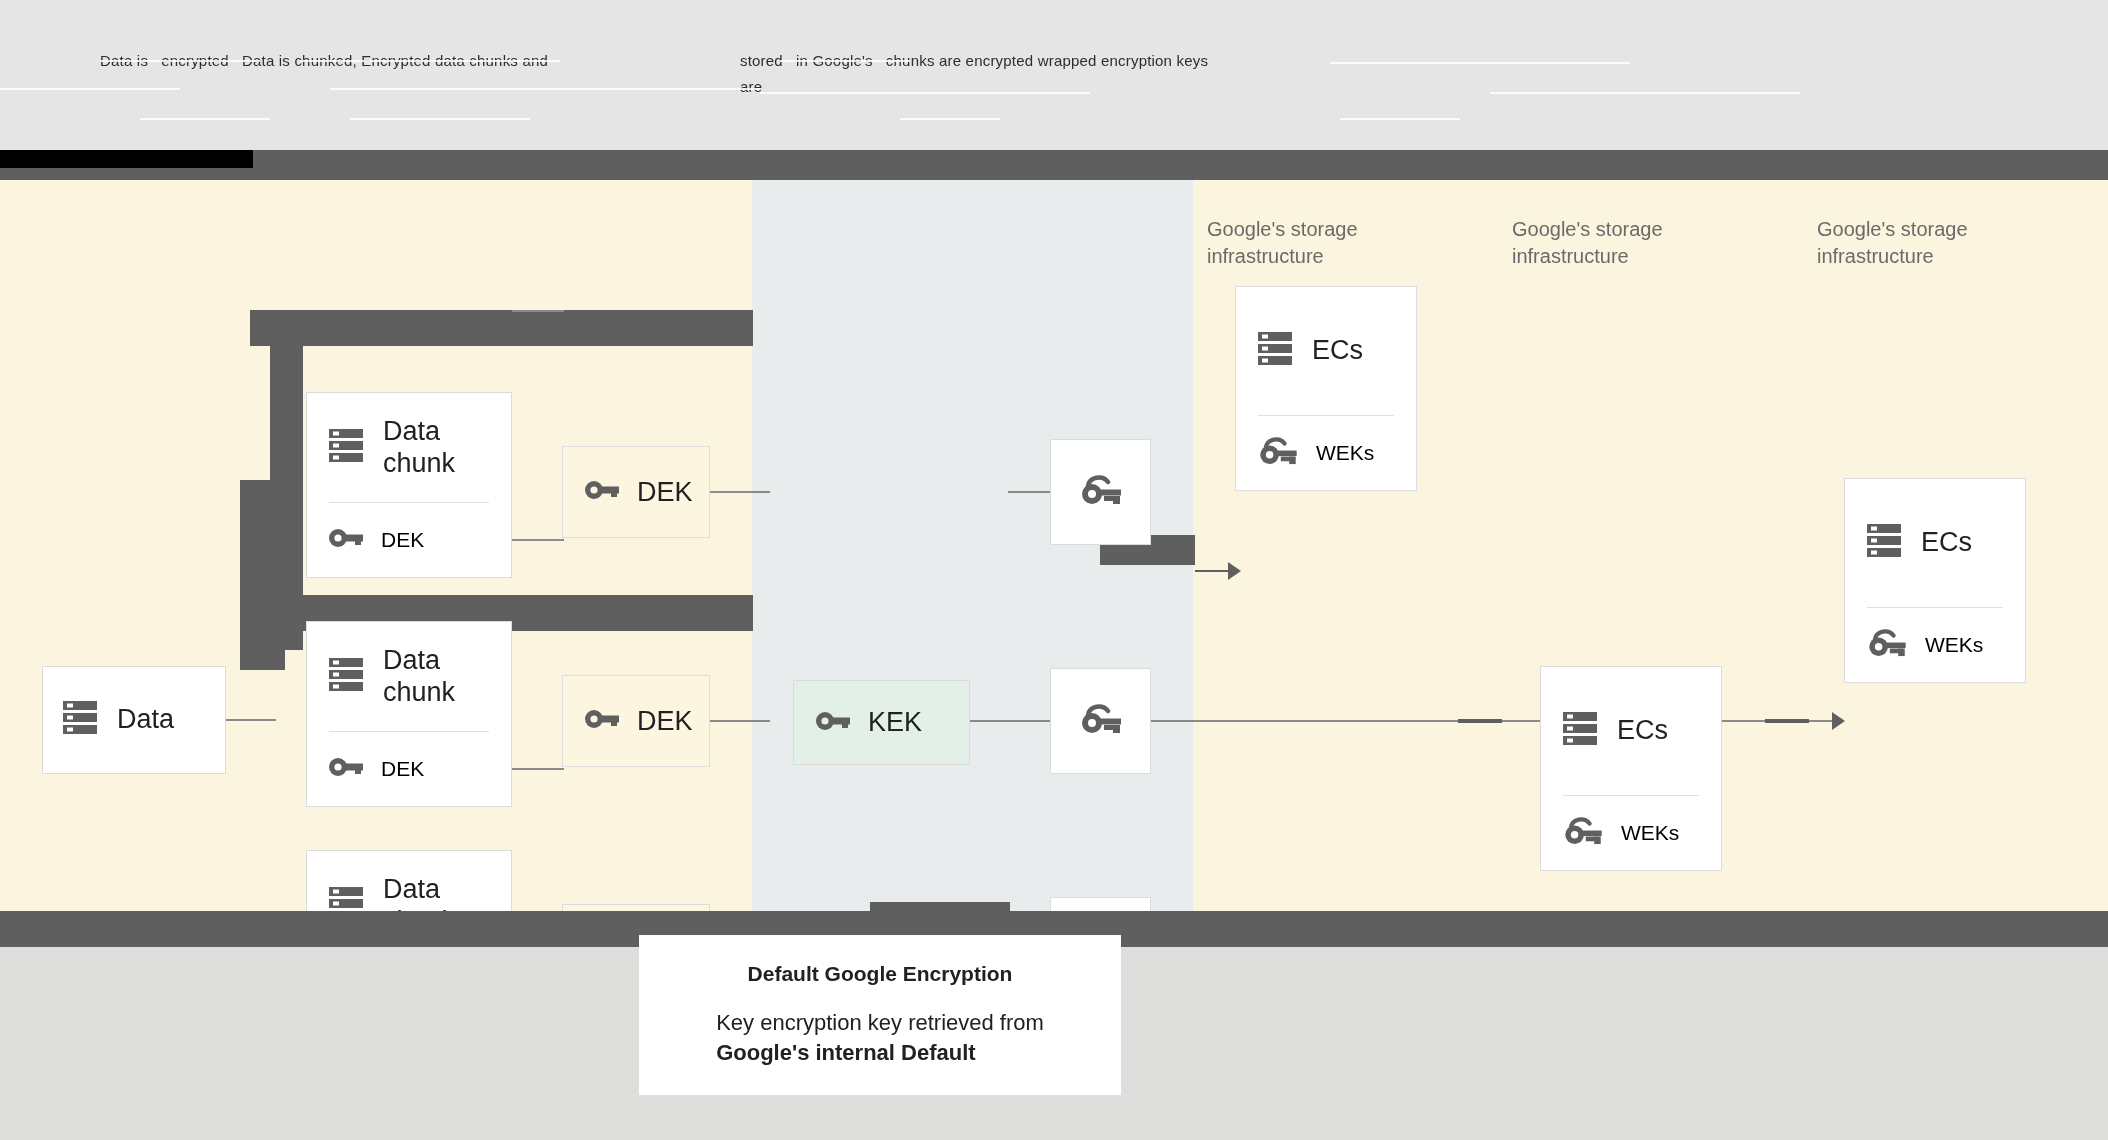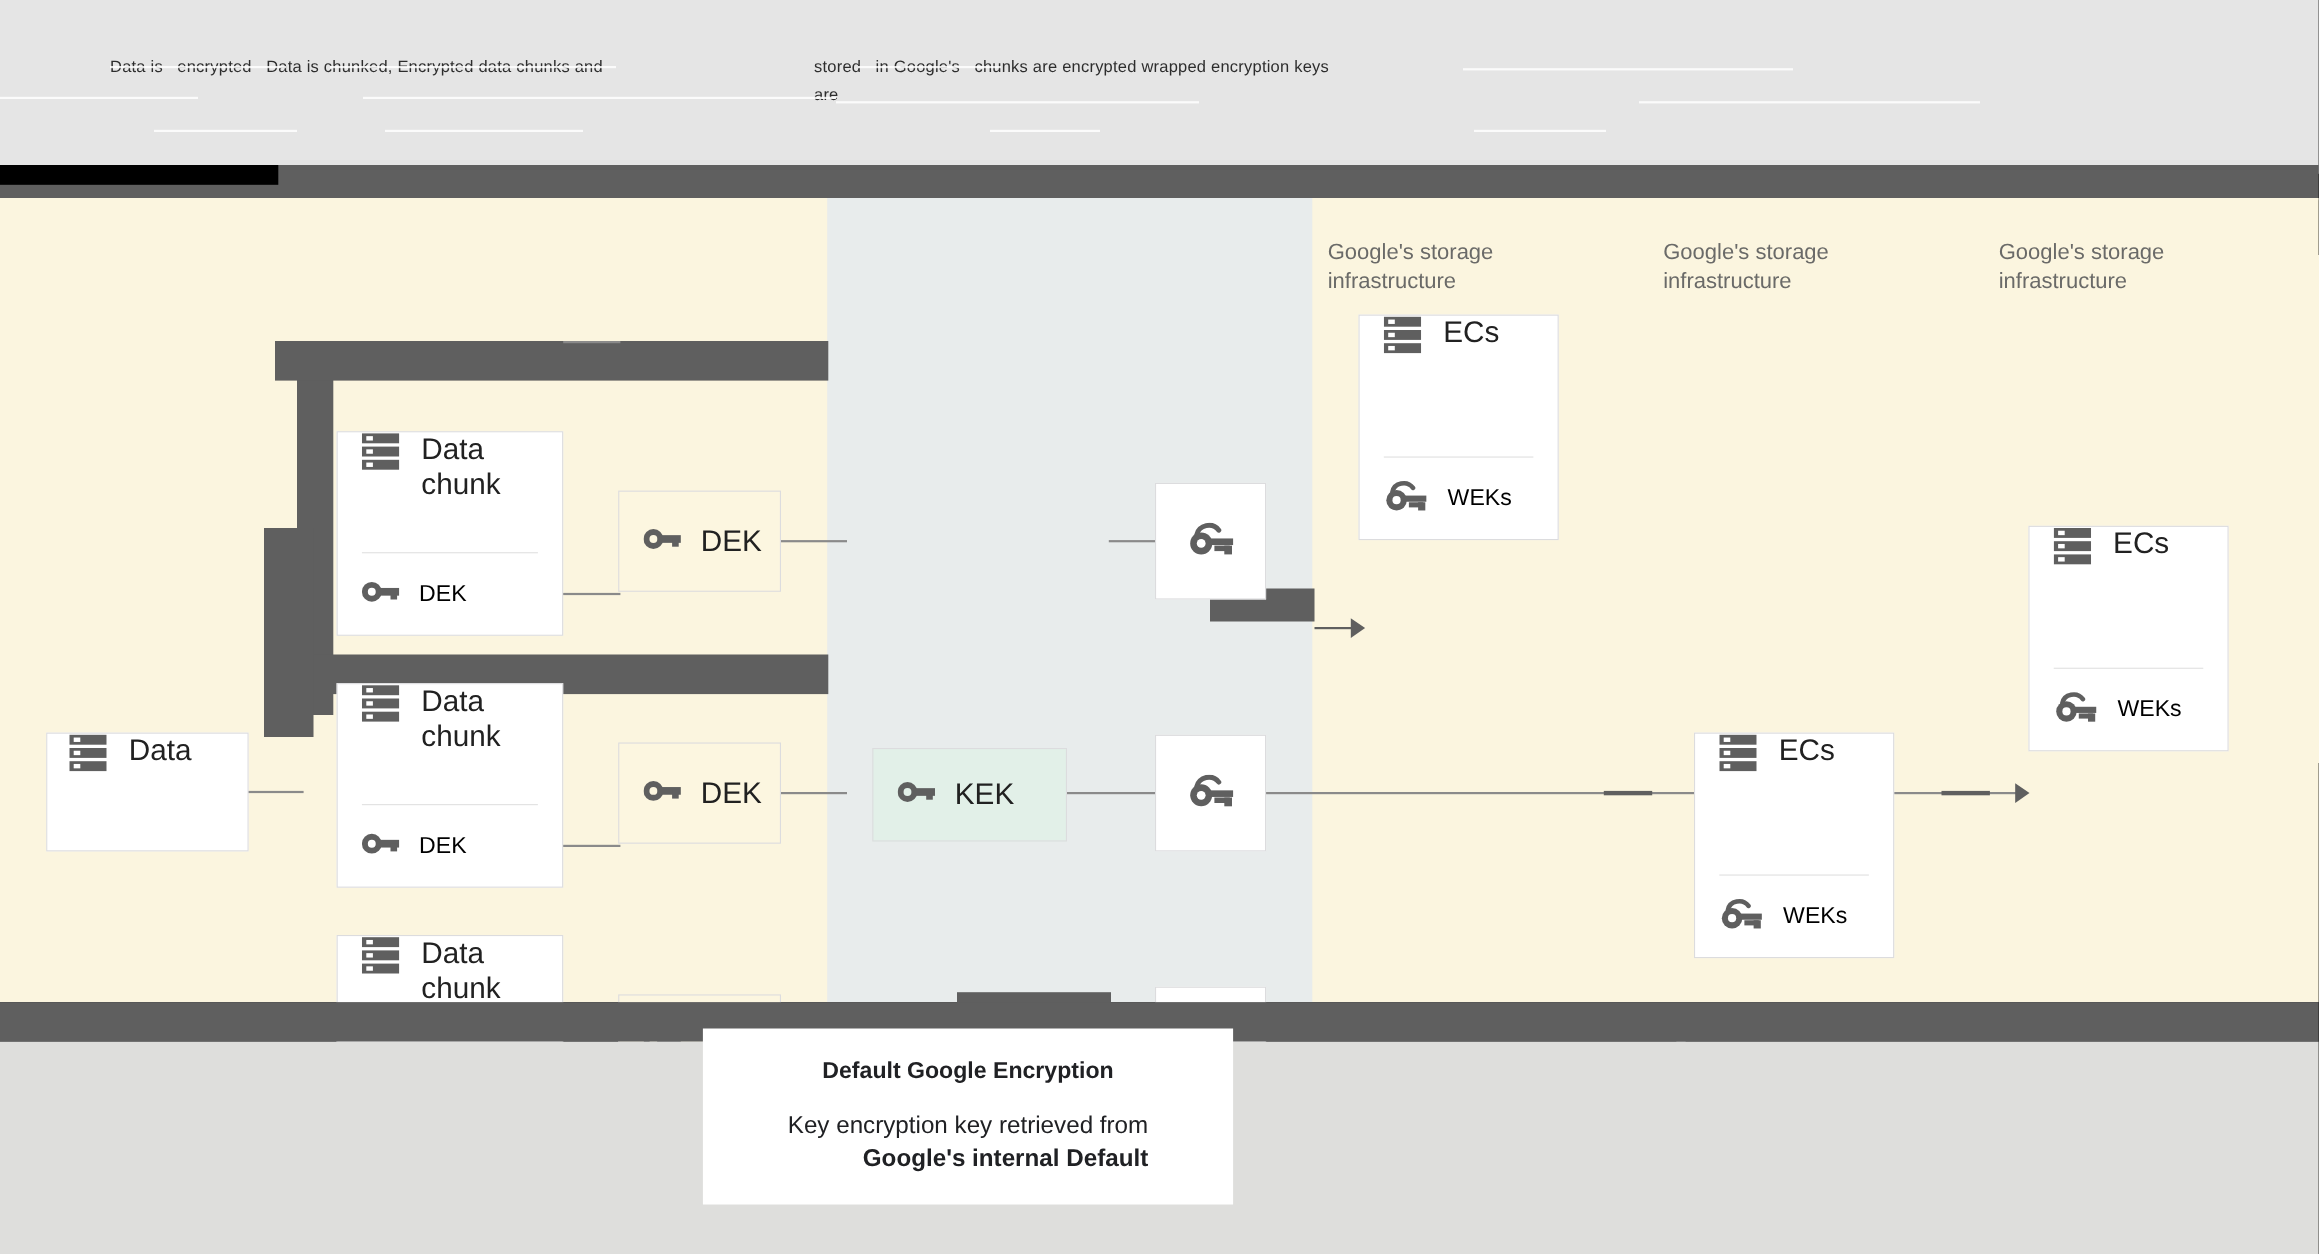--- a/index.html
+++ b/index.html
@@ -46,21 +46,21 @@
   
   .block-dark { position:absolute; background:#5f5f5f; }
 
   
   .card {
     position:absolute; background:#ffffff;
     border:1px solid #dcdcde;
     display:flex; flex-direction:column;
   }
   .card-top {
-    flex:1 1 auto; display:flex; align-items:flex-start; gap:20px;
+    flex:1 1 auto; display:flex; align-items:center; gap:20px;
     padding:0 22px;
   }
   .card-divider { height:1px; background:#e0e0e0; margin:0 22px; }
   .card-bottom {
     height:74px; display:flex; align-items:center; gap:18px; padding:0 22px;
   }
   .card-title { font-size:27px; color:#212121; line-height:1.18; }
   .card-sub { font-size:21px; color:#000000; }
 
   
@@ -101,21 +101,21 @@
   .footer-area {
     position:absolute; left:0; top:947px; width:2108px; height:193px;
     background:#dededc;
   }
   .caption-box {
     position:absolute; left:639px; top:935px; width:482px; height:160px;
     background:#ffffff; display:flex; flex-direction:column;
     align-items:center; justify-content:center; gap:22px;
   }
   .caption-title { font-size:21px; font-weight:bold; color:#202124; }
-  .caption-body { font-size:22px; color:#202124; text-align:right; line-height:1.35; }
+  .caption-body { font-size:22px; color:#202124; text-align:left; line-height:1.35; }
   .caption-body b { font-weight:bold; }
 </style>
 </head>
 <body>
 
 <div id="root">
 
   <div class="header-strip">
     <div class="header-text-row" style="left:100px; top:48px; width:520px;">Data is   encrypted   Data is chunked, Encrypted data chunks and</div>
     <div class="header-text-row" style="left:740px; top:48px; width:480px;">stored   in Google's   chunks are encrypted wrapped encryption keys are</div>

